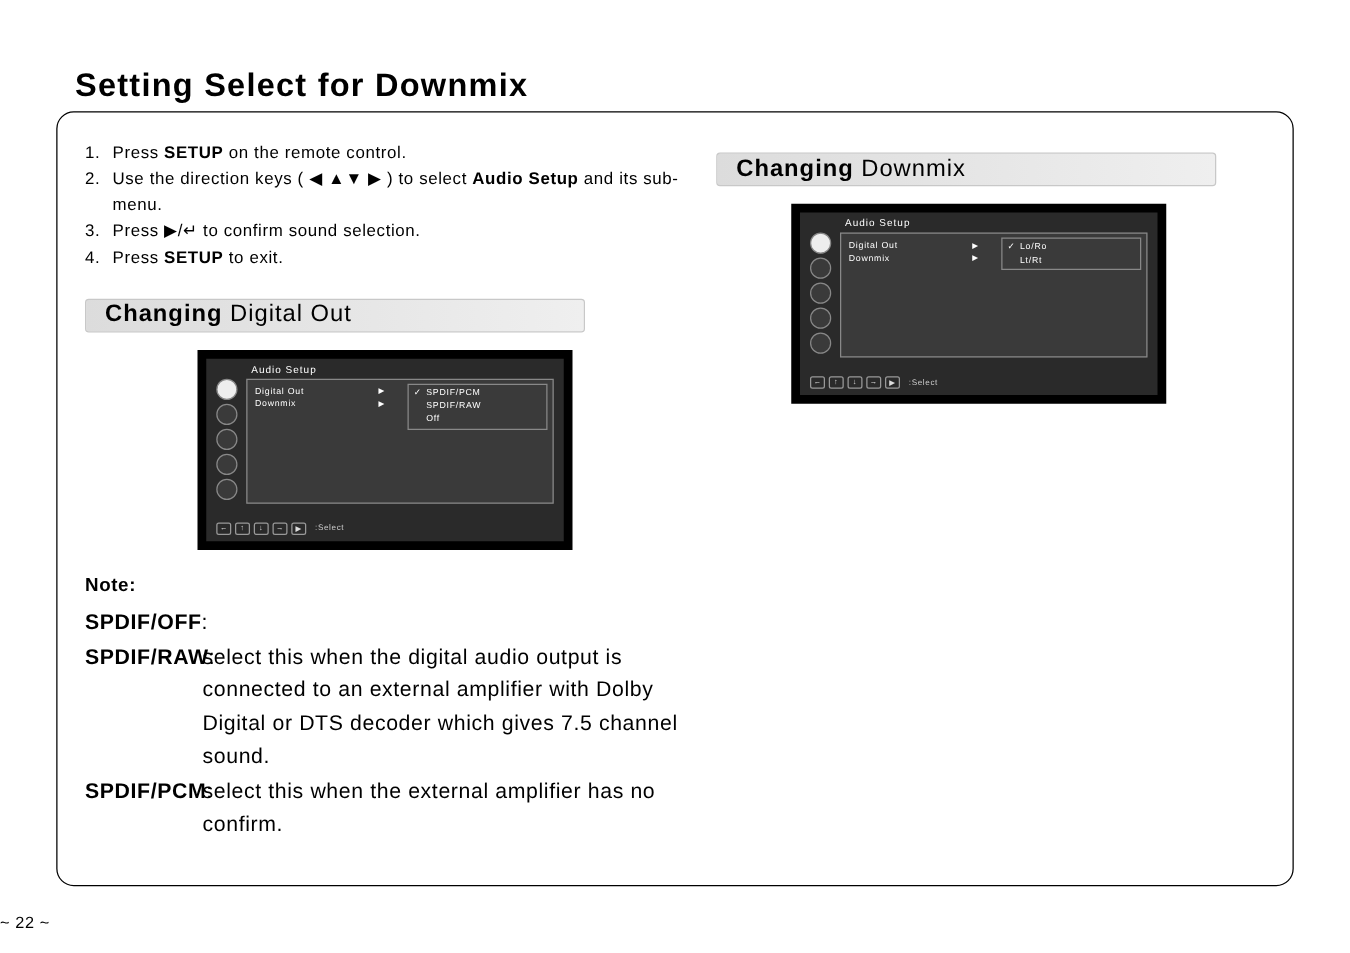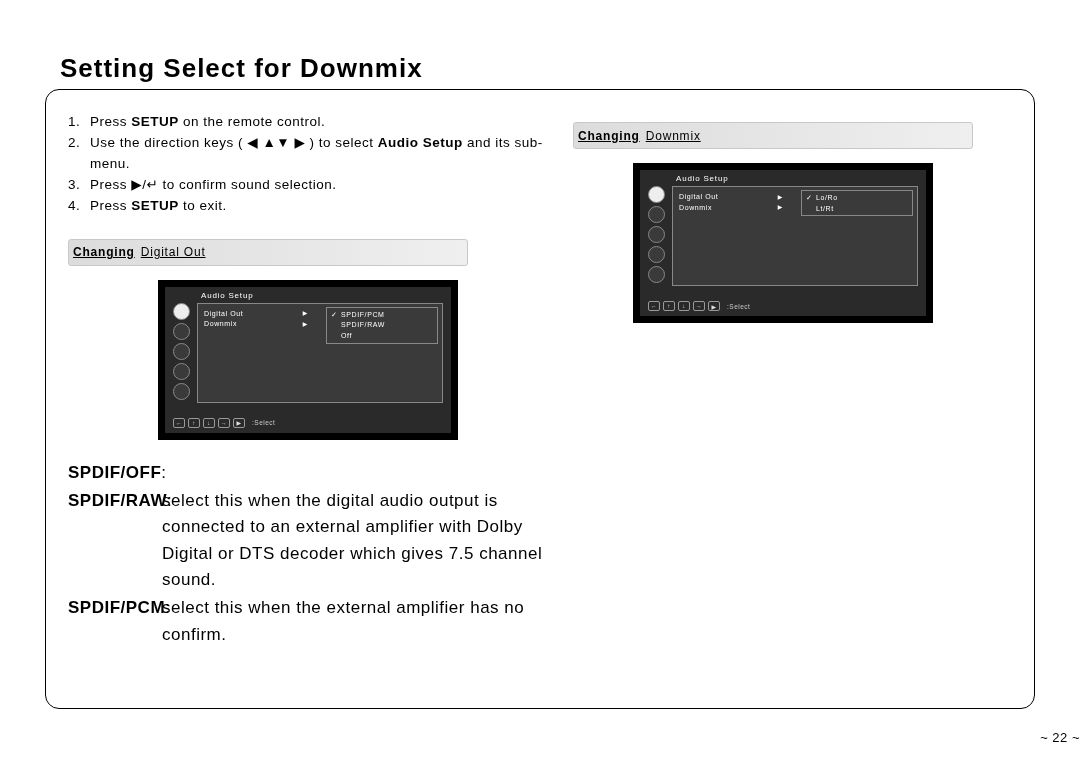--- a/index.html
+++ b/index.html
@@ -50,26 +50,25 @@
   .steps .num { width: 22px; flex: none; }
   .steps .txt { flex: 1; }
   .steps b { font-weight: bold; }
   .section-bar {
     display: flex;
     align-items: center;
     height: 27px;
     background: linear-gradient(to right, #dcdcdc 0%, #efefef 100%);
     border: 1px solid #c8c8c8;
     border-radius: 3px;
-    padding-left: 4px;
-    font-size: 12px;
+    padding-left: 15px;
+    font-size: 19px;
     letter-spacing: 0.8px;
     margin-bottom: 14px;
     width: 400px;
-    text-decoration: underline;
   }
   .section-bar b { font-weight: bold; margin-right: 6px; }
   .osd {
     width: 300px;
     height: 160px;
     background: #000;
     margin-left: 90px;
     margin-bottom: 20px;
     position: relative;
     padding: 7px;
@@ -174,21 +173,21 @@
   }
   .note-row { display: flex; margin-bottom: 2px; }
   .note-key { width: 94px; flex: none; font-weight: bold; }
   .note-key::after { content: ":"; font-weight: normal; }
   .note-val { flex: 1; }
   .page-num {
     position: absolute;
     bottom: 17px;
     left: 0;
     width: 100%;
-    text-align: right;
+    text-align: left;
     font-size: 13px;
     letter-spacing: 0.5px;
   }
 </style>
 </head>
 <body>
 
 <div class="page-title">Setting Select for Downmix</div>
 <div class="frame"></div>
 
@@ -258,20 +257,21 @@
           <div class="foot-btn">←</div>
           <div class="foot-btn">↑</div>
           <div class="foot-btn">↓</div>
           <div class="foot-btn">→</div>
           <div class="foot-btn">▶</div>
           <div class="foot-lbl">:Select</div>
         </div>
     </div>
   </div>
 
+  <div class="note-head">Note:</div>
   <div class="note-body" id="notes">
       <div class="note-row">
         <div class="note-key">SPDIF/OFF</div>
       </div>
       <div class="note-row">
         <div class="note-key">SPDIF/RAW</div>
         <div class="note-val">select this when the digital audio output is connected to an external amplifier with Dolby Digital or DTS decoder which gives 7.5 channel sound.</div>
       </div>
       <div class="note-row">
         <div class="note-key">SPDIF/PCM</div>

